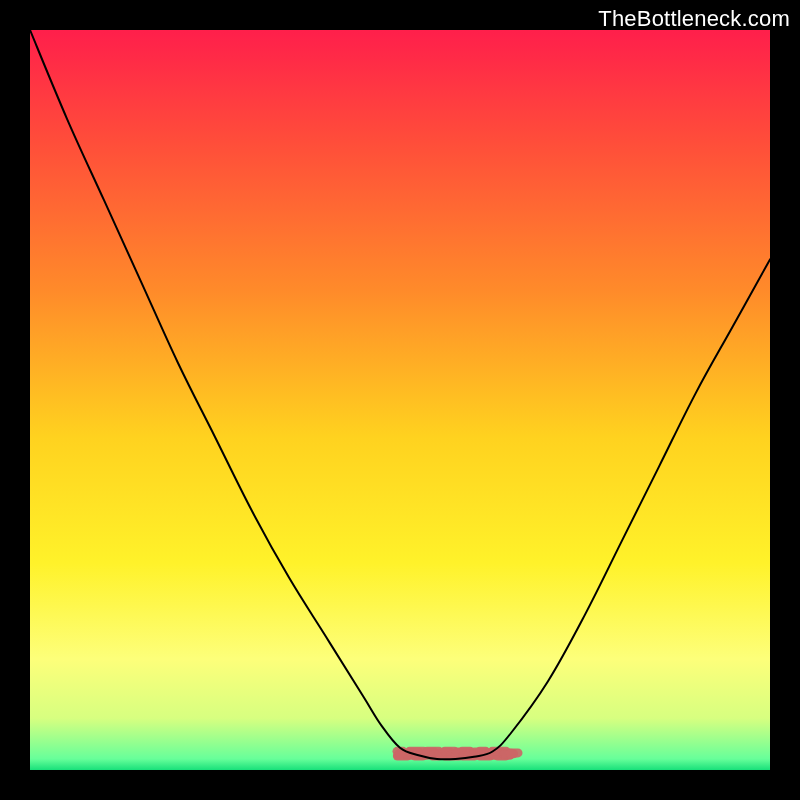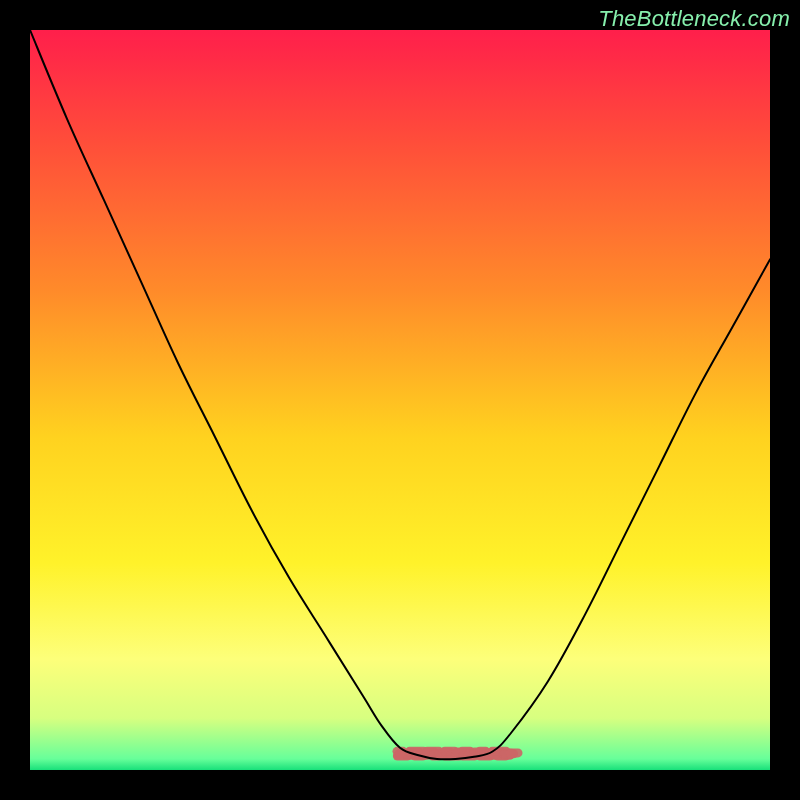--- a/index.html
+++ b/index.html
@@ -14,27 +14,26 @@
   .frame {
     position: relative;
     width: 800px;
     height: 800px;
     background: #000;
   }
   .watermark {
     position: absolute;
     top: 6px;
     right: 10px;
-    color: #86efac;
+    color: #ffffff;
     font-size: 22px;
     font-weight: 500;
     letter-spacing: 0.2px;
     user-select: none;
     font-family: Arial, sans-serif;
-    font-style: italic;
   }
   svg.plot {
     position: absolute;
     left: 0;
     top: 0;
     width: 800px;
     height: 800px;
     display: block;
   }
 </style>

